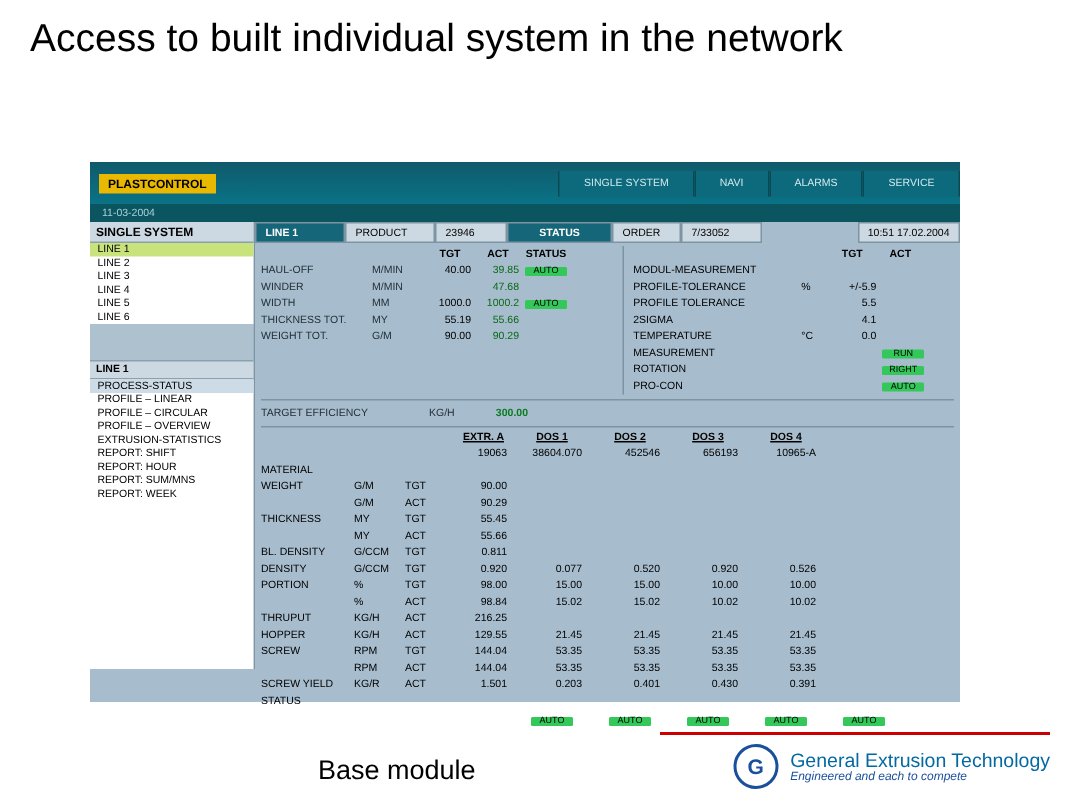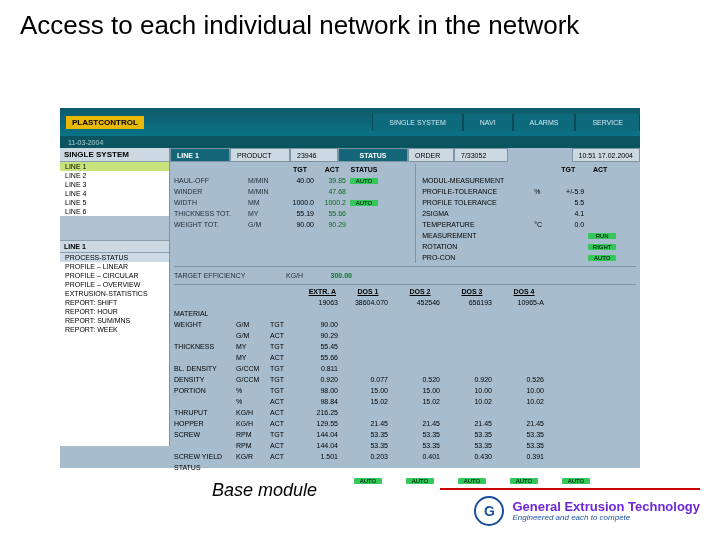--- a/index.html
+++ b/index.html
@@ -54,31 +54,31 @@
   .doshdr .d { width: 52px; text-align: center; font-weight: bold; text-decoration: underline; }
   .dosrow { display: flex; height: 11px; }
   .dosrow .lab { width: 62px; }
   .dosrow .uu { width: 34px; }
   .dosrow .tgt { width: 26px; }
   .dosrow .ev { width: 46px; text-align: right; padding-right: 4px; }
   .dosrow .dv { width: 52px; text-align: right; padding-right: 6px; }
   .btnrow { display:flex; margin-top:2px; }
   .btnrow .sp { width: 168px; }
   .btnrow .b { width:52px; text-align:center; }
-  .caption { position: absolute; left: 212px; top: 480px; font-size: 18px; font-style: italic; }
+  .caption { position: absolute; left: 212px; top: 503px; font-size: 18px; }
   .logo { position: absolute; right: 20px; bottom: 14px; display: flex; align-items: center; gap: 8px; }
   .logomark { width: 30px; height: 30px; border: 2px solid #1a4f9c; border-radius: 50%; display:flex; align-items:center; justify-content:center; color:#1a4f9c; font-weight:bold; font-size:14px; }
-  .logotxt { color:#6d28d9; font-weight:bold; font-size:13px; line-height:1; }
+  .logotxt { color:#0369a1; font-weight:normal; font-size:13px; line-height:1; }
   .logotag { color:#1a4f9c; font-size:8px; font-style:italic; }
   .redline { position:absolute; right:20px; bottom:50px; width:260px; height:2px; background:#c00; }
 </style>
 </head>
 <body>
 
-<div class="slide-title">Access to each individual network in the network</div>
+<div class="slide-title">Access to built individual system in the network</div>
 
 <div class="app">
   <div class="topbar">
     <div class="plast">PLASTCONTROL</div>
     <div class="tabs">
       <div class="tab">SINGLE SYSTEM</div>
       <div class="tab">NAVI</div>
       <div class="tab">ALARMS</div>
       <div class="tab">SERVICE</div>
     </div>

